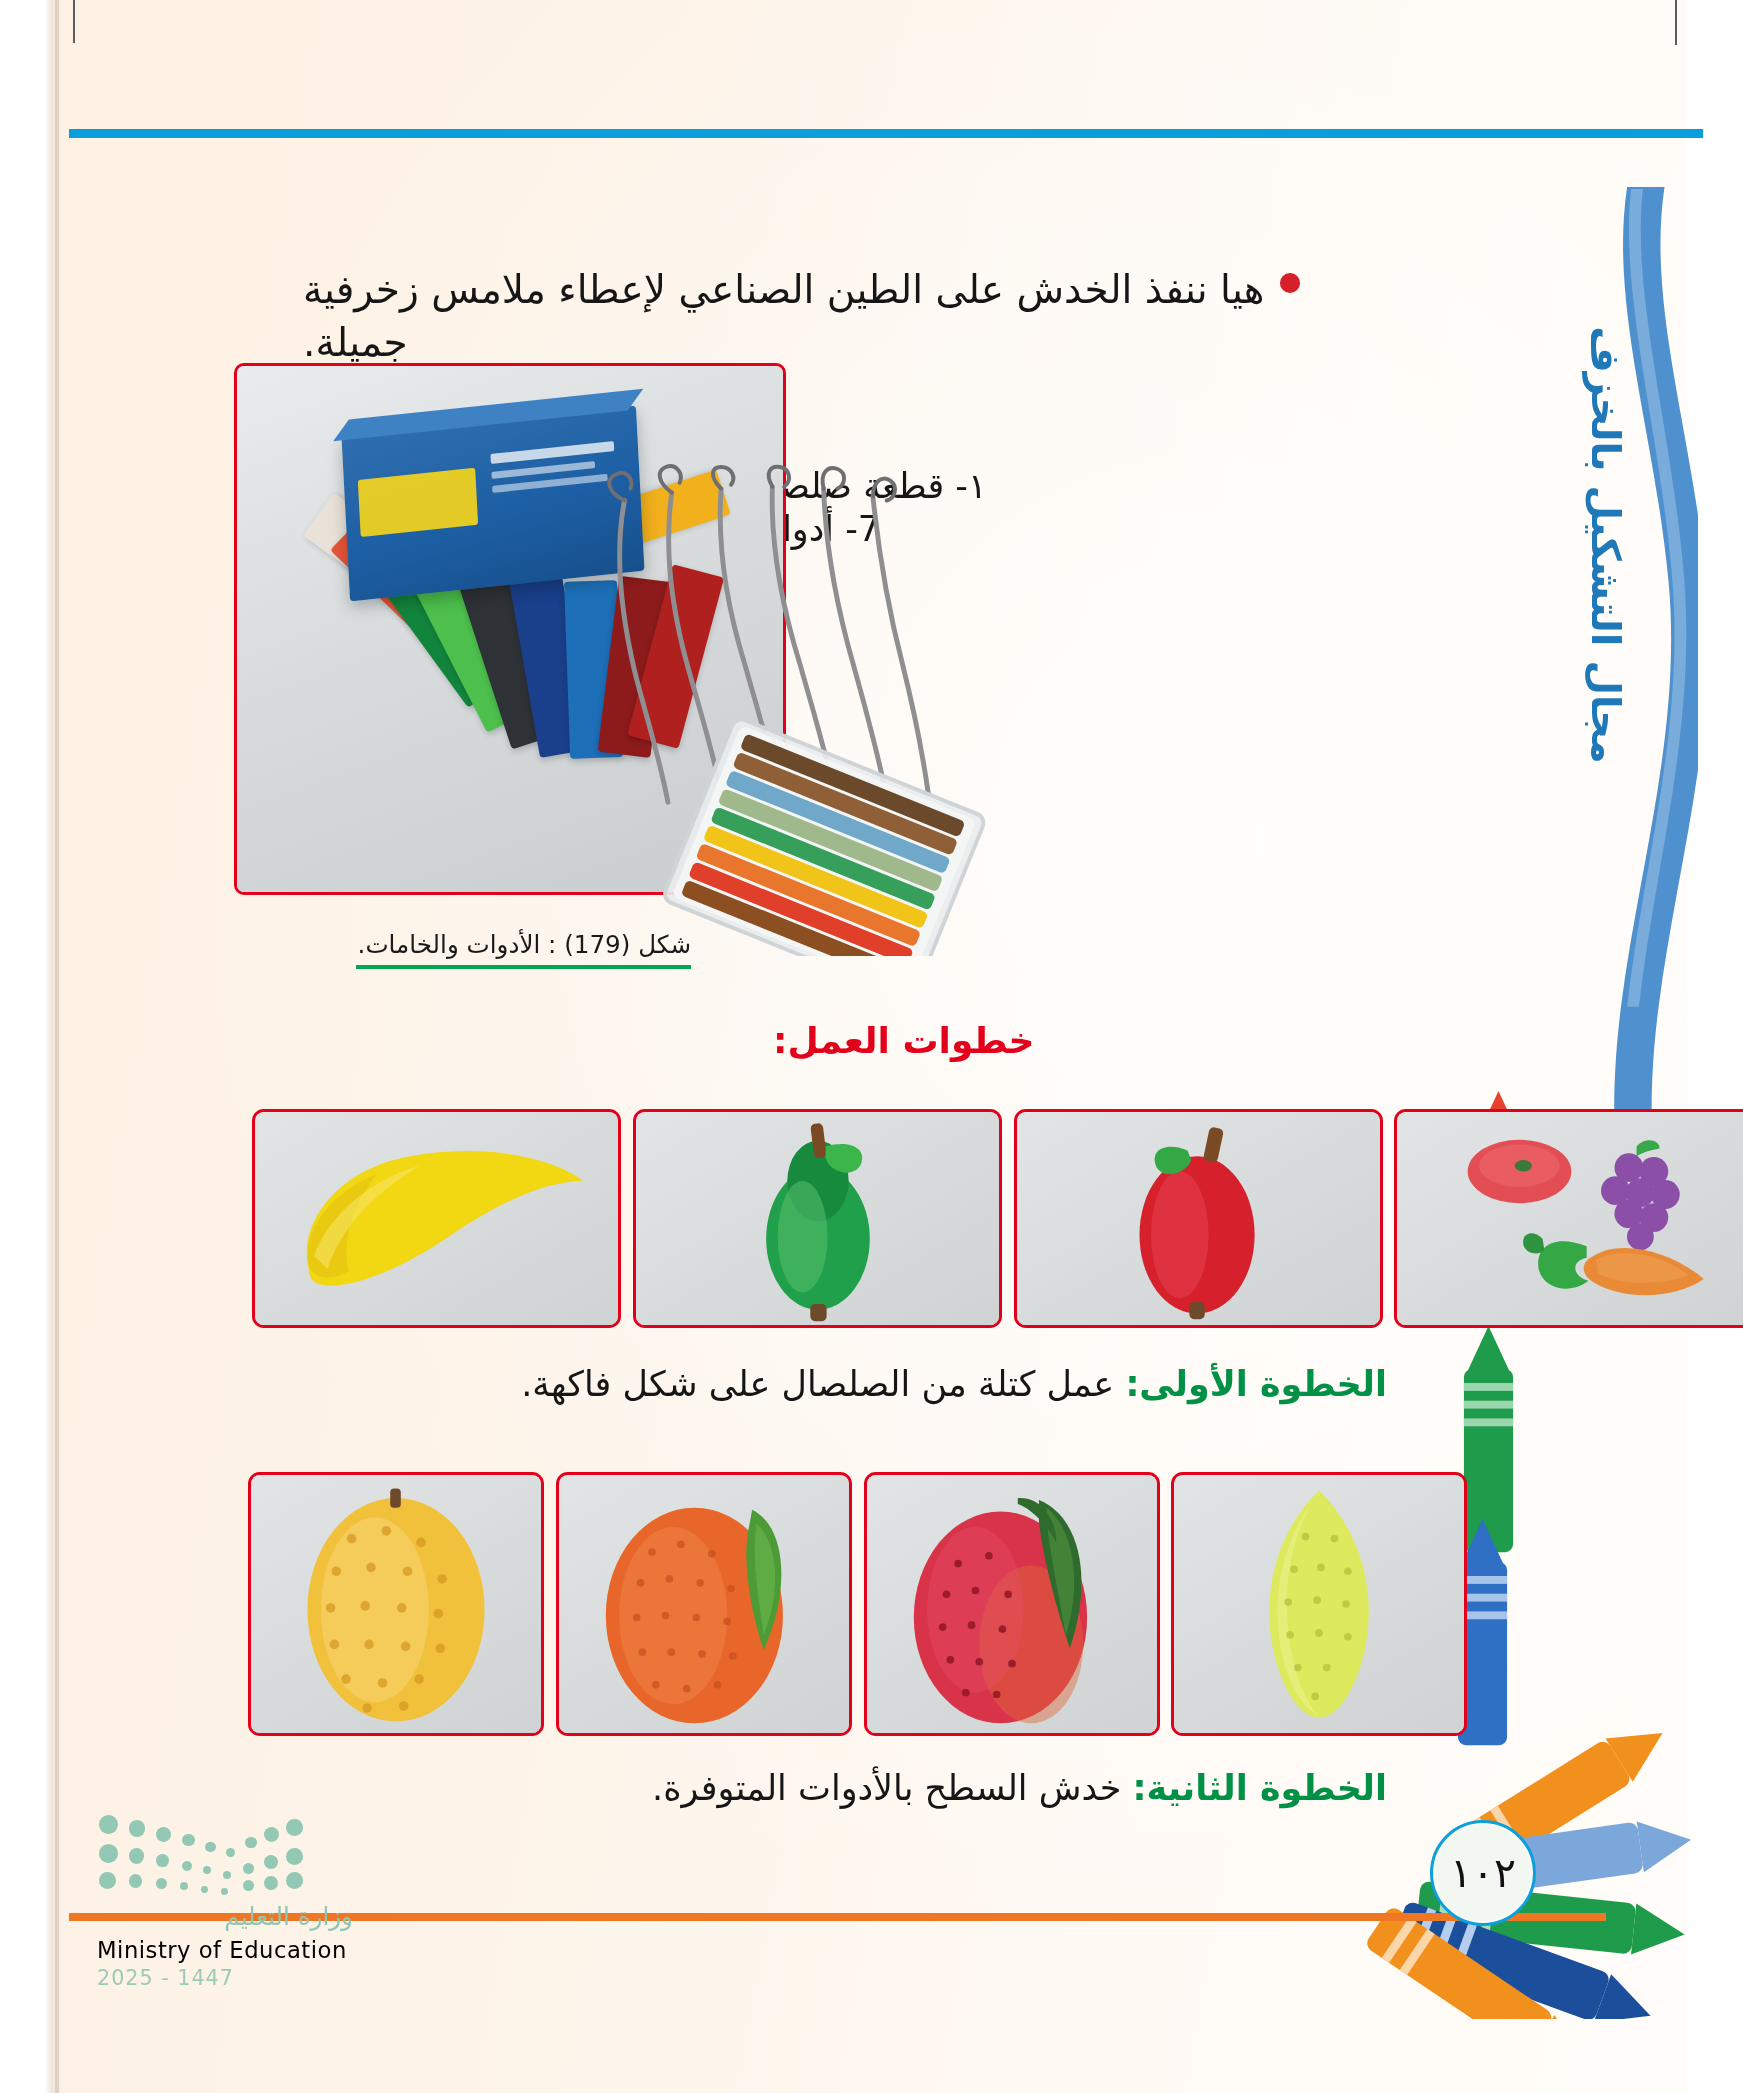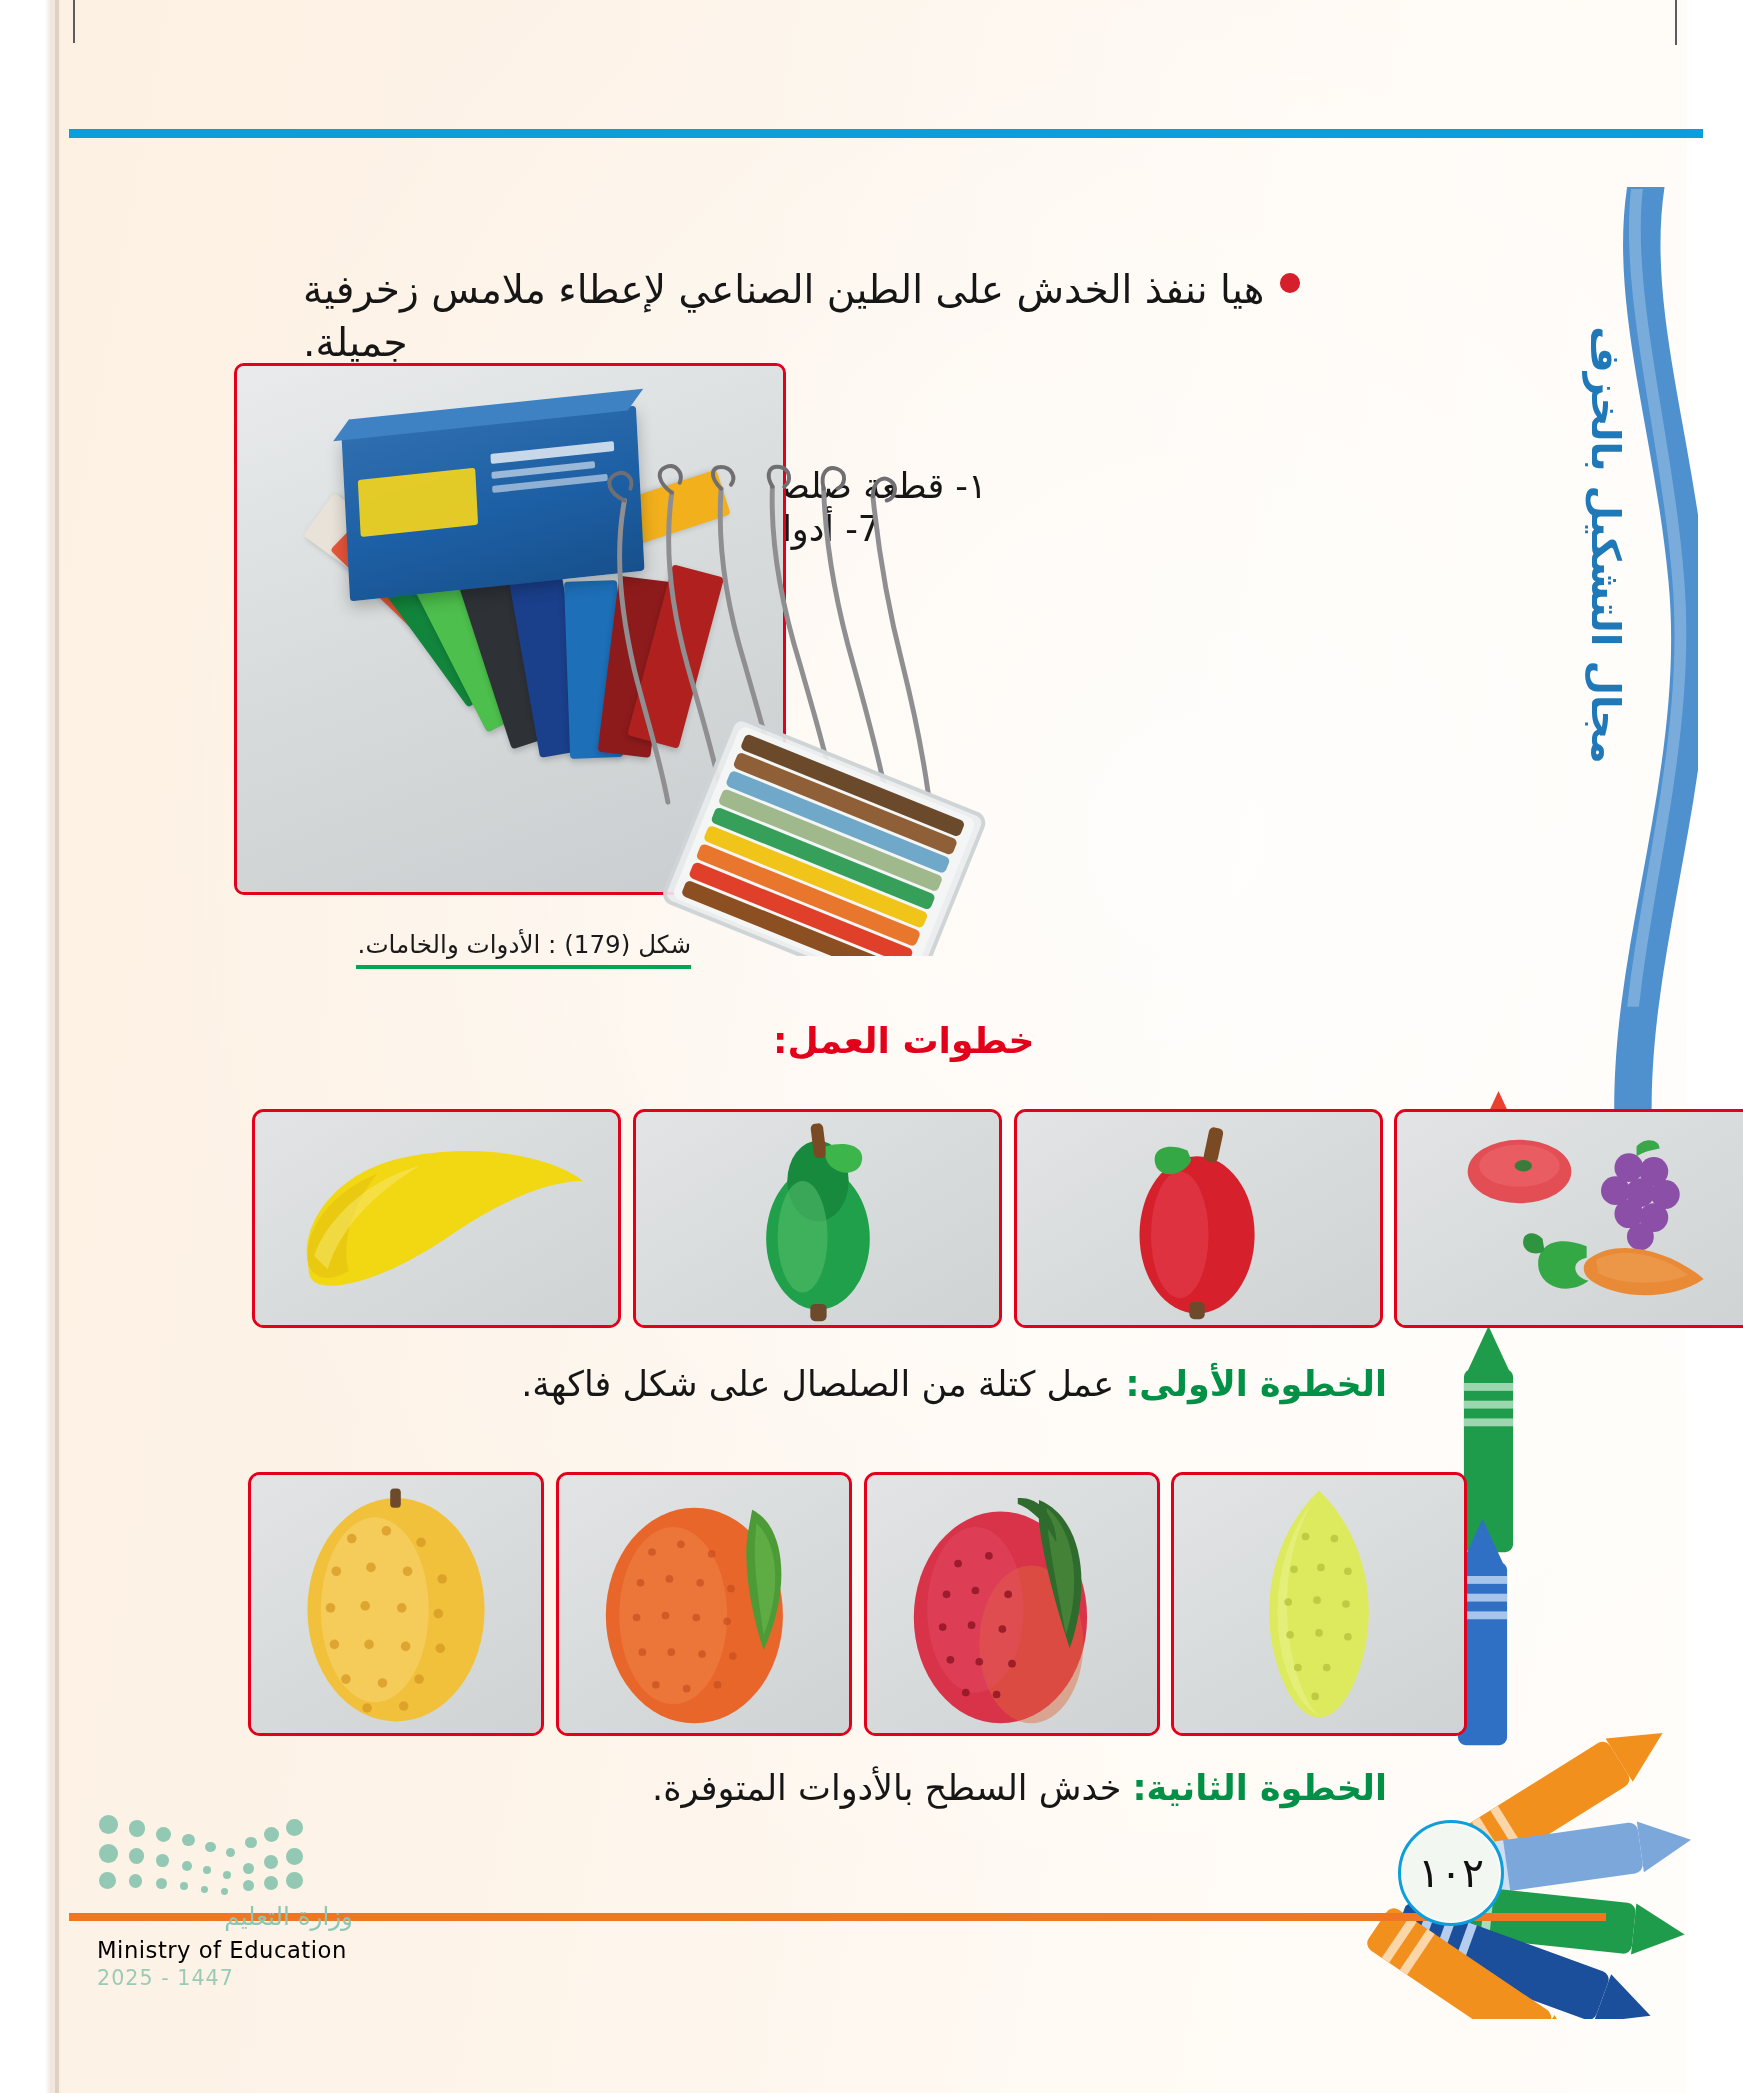--- a/index.html
+++ b/index.html
@@ -272,21 +272,21 @@
     margin-top: 13.8px;
     font-size: 24.6px; color: #8fc6b2; direction: rtl; letter-spacing: 3px;
     font-family: "DejaVu Sans", sans-serif;
   }
   .moe-en { font-size: 22.7px; color: #000000; margin-top: 5.9px; letter-spacing: 0.5px; }
   .moe-yr { font-size: 20.7px; color: #9acbb7; margin-top: 3px; letter-spacing: 1px; }
 
   
   .pagenum {
     position: absolute;
-    left: 1398px; top: 1820px;
+    left: 1430px; top: 1820px;
     width: 106px; height: 106px;
     border-radius: 50%;
     background: #f3f7f2;
     border: 3.9px solid #0b9fdc;
     display: flex; align-items: center; justify-content: center;
     font-size: 41px; color: #111; direction: rtl;
     z-index: 6;
     box-shadow: 0 0 0 2px rgba(255,255,255,.5) inset;
   }
 </style>

